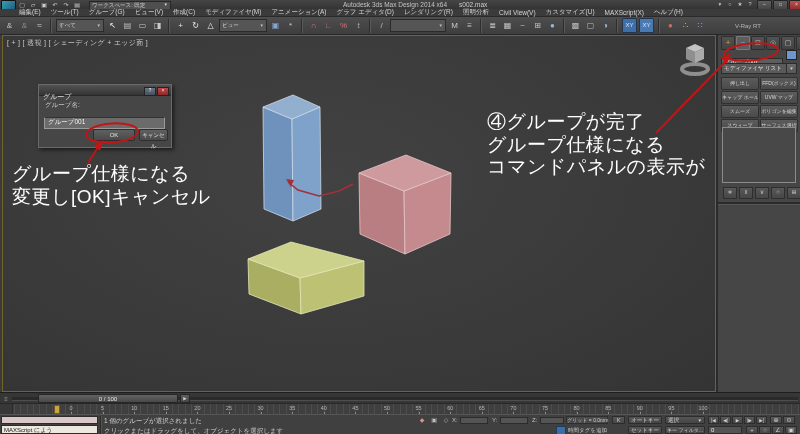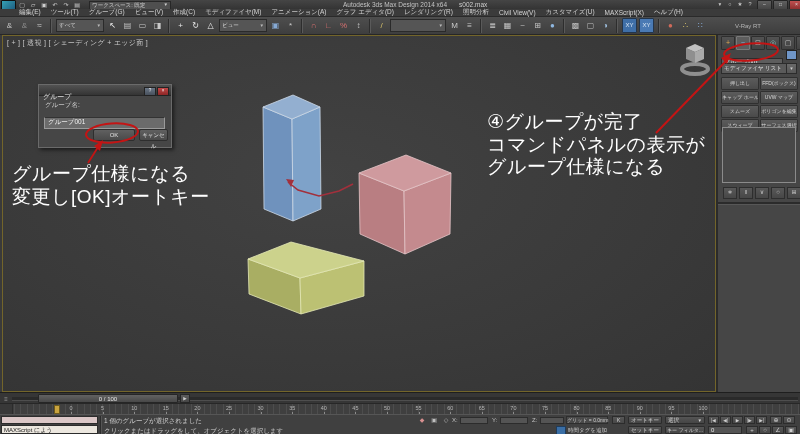--- a/index.html
+++ b/index.html
@@ -69,21 +69,21 @@
   #dlg-label{position:absolute;left:6px;top:16px;font-size:6.5px;color:#cfcfcf;}
   #dlg-input{position:absolute;left:5px;top:25px;width:121px;height:12px;}
   #dlg-input input{width:100%;height:100%;background:#6b6b6b;border:1px solid #9a9a9a;border-top-color:#333;color:#f2f2f2;font-size:6.5px;padding:0 3px;box-sizing:border-box;}
   .dlg-btn{position:absolute;top:44px;height:12px;background:linear-gradient(#606060,#4a4a4a);border:1px solid #2e2e2e;border-radius:2px;font-size:6px;color:#e0e0e0;text-align:center;line-height:11px;box-sizing:border-box;}
   #btn-ok{left:54px;width:42px;}
   #btn-cancel{left:100px;width:29px;font-size:5.5px;}
 
   
   .anno{z-index:4;color:#ffffff;font-size:19px;line-height:22.5px;letter-spacing:0.5px;white-space:nowrap;font-weight:500;}
   #anno3{left:12px;top:163px;}
-  #anno4{left:487px;top:111px;}
+  #anno4{left:487px;top:111px;font-family:Liberation Serif, serif;}
   #overlay-svg{position:absolute;left:0;top:0;z-index:5;pointer-events:none;}
 
   
   #timeslider{left:0;top:392px;width:800px;height:11px;background:#363636;border-top:1px solid #1e1e1e;}
   #ts-grip{position:absolute;left:2px;top:2px;width:8px;height:8px;font-size:6px;line-height:8px;text-align:center;color:#9a9a9a;}
   #ts-groove{position:absolute;left:12px;top:4px;width:786px;height:3px;background:#2a2a2a;border-bottom:1px solid #4e4e4e;}
   #ts-handle{position:absolute;left:38px;top:1px;width:140px;height:9px;background:linear-gradient(#626262,#484848);border:1px solid #262626;border-radius:1px;font-size:6px;line-height:8px;text-align:center;color:#e8e8e8;box-sizing:border-box;}
   #ts-next{position:absolute;left:180px;top:1px;width:10px;height:9px;background:linear-gradient(#5c5c5c,#464646);border:1px solid #262626;font-size:4.5px;line-height:8px;text-align:center;color:#ccc;box-sizing:border-box;}
 
   
@@ -319,26 +319,26 @@
     <div id="dlg-label">グループ名:</div>
     <div id="dlg-input">
       <input value="グループ001" style="">
     </div>
     <div id="btn-ok" class="dlg-btn">OK</div>
     <div id="btn-cancel" class="dlg-btn">キャンセル</div>
   </div>
 
   <div id="anno3" class="abs anno">
     <div>グループ仕様になる</div>
-    <div>変更し[OK]オートキー</div>
+    <div>変更し[OK]キャンセル</div>
   </div>
   <div id="anno4" class="abs anno">
     <div>④グループが完了</div>
+    <div>グループ仕様になる</div>
     <div>コマンドパネルの表示が</div>
-    <div>グループ仕様になる</div>
   </div>
 
   <svg id="overlay-svg" width="800" height="434" viewBox="0 0 800 434">
     <ellipse cx="112" cy="133" rx="26" ry="9.5" transform="rotate(-4 112 133)" fill="none" stroke-width="2" stroke="#c41414"></ellipse>
     <line x1="100" y1="144" x2="88" y2="163" stroke-width="1.8" stroke="#c41414"></line>
     <polygon points="103,140 94,146 100,151" fill="#c41414"></polygon>
     <ellipse cx="751" cy="52" rx="27" ry="8.5" transform="rotate(-5 751 52)" fill="none" stroke-width="2" stroke="#c41414"></ellipse>
     <line x1="656" y1="133" x2="727" y2="60" stroke-width="2" stroke="#c41414"></line>
     <polygon points="731,53 721,58 727,64" fill="#c41414"></polygon>
   </svg>

